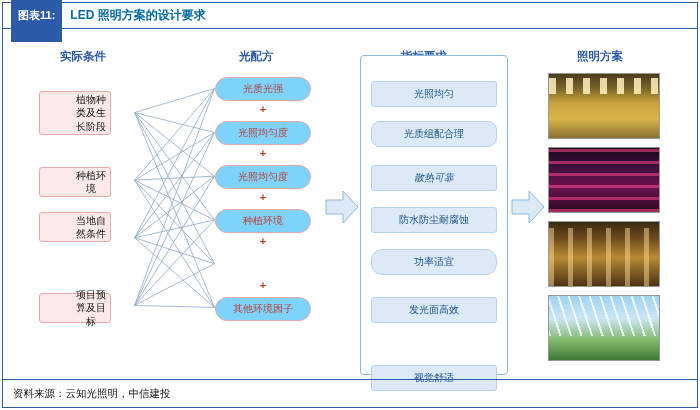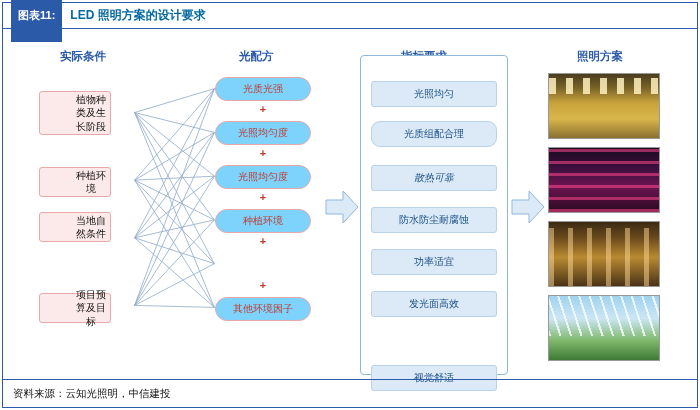--- a/index.html
+++ b/index.html
@@ -207,22 +207,22 @@
     <div class="recipe-box" style="left:212px;top:180px;">种植环境</div>
     <div class="plus" style="left:212px;top:206px;">+</div>
     <div class="plus" style="left:212px;top:250px;">+</div>
     <div class="recipe-box" style="left:212px;top:268px;">其他环境因子</div>
 
     <div class="spec-panel"></div>
     <div class="spec-box" style="top:52px;">光照均匀</div>
     <div class="spec-box" style="top:92px;border-radius:9px;">光质组配合理</div>
     <div class="spec-box" style="top:136px;font-style:italic;">散热可靠</div>
     <div class="spec-box" style="top:178px;">防水防尘耐腐蚀</div>
-    <div class="spec-box" style="top:220px;">功率适宜</div>
-    <div class="spec-box" style="top:262px;">发光面高效</div>
+    <div class="spec-box" style="top:220px;border-radius:11px;">功率适宜</div>
+    <div class="spec-box" style="top:268px;">发光面高效</div>
     <div class="spec-box" style="top:304px;margin-top:32px;">视觉舒适</div>
 
     <div class="photo ph1" style="top:44px;"></div>
     <div class="photo ph2" style="top:118px;"></div>
     <div class="photo ph3" style="top:192px;"></div>
     <div class="photo ph4" style="top:266px;"></div>
 
   </div>
 
   <div class="sourcebar">

